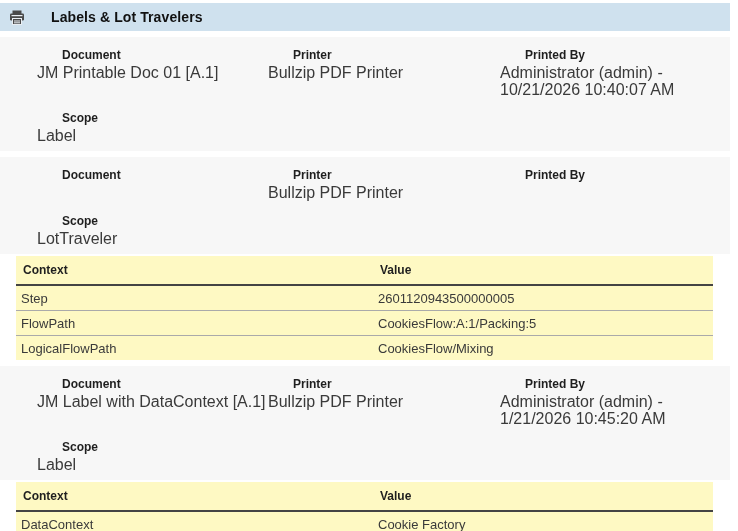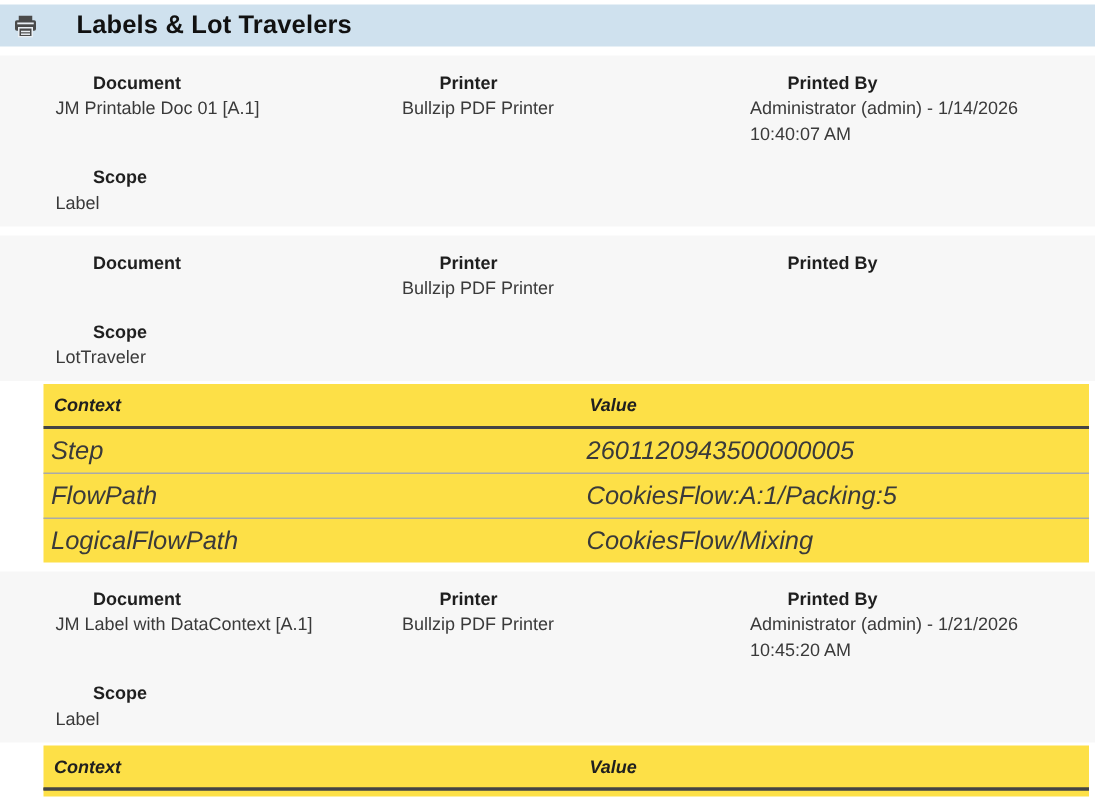--- a/index.html
+++ b/index.html
@@ -12,21 +12,21 @@
     background:#cfe1ee;
     height:28px;
     display:flex;
     align-items:center;
     padding-left:9px;
     cursor:pointer;
   }
   .header-bar .p-icon { width:16px; height:15px; display:inline-block; flex:0 0 auto; }
   .header-bar .title {
     margin-left:10px;
-    font-size:17px;
+    font-size:14px;
     font-weight:700;
     color:#111;
     letter-spacing:.1px;
     padding-left:16px;
   }
 
   
   .entry {
     background:#f7f7f7;
     margin-top:6px;
@@ -37,46 +37,45 @@
     grid-template-columns:231px 232px 215px;
   }
   .fld .lbl {
     font-size:12px;
     font-weight:700;
     color:#1f1f1f;
     line-height:17px;
     padding-left:25px;
   }
   .fld .val {
-    font-size:12px;
+    font-size:16px;
     color:#3a3a3a;
     line-height:17px;
   }
   .scope-row { margin-top:12px; }
 
   
   table.ctx-table {
     width:697px;
-    margin-left:29px;
+    margin-left:16px;
     margin-top:2px;
     margin-bottom:4px;
     border-collapse:collapse;
-    background:#fde047;
-    font-style:italic;
+    background:#fef9c3;
   }
   table.ctx-table th {
     text-align:left;
     font-size:12px;
     font-weight:700;
     color:#1f1f1f;
     padding:7px 0 7px 7px;
     border-bottom:2px solid #444444;
   }
   table.ctx-table td {
-    font-size:17px;
+    font-size:13px;
     color:#3a3a3a;
     padding:5px 0 4px 5px;
     border-bottom:1px solid #aaaaaa;
   }
   table.ctx-table tbody tr:last-child td { border-bottom:none; }
   th.col-context, td.col-context { width:357px; }
 </style>
 </head>
 <body>
 
@@ -101,21 +100,21 @@
       <div class="fld">
         <div class="lbl">Document</div>
         <div class="val">JM Printable Doc 01 [A.1]</div>
       </div>
       <div class="fld">
         <div class="lbl">Printer</div>
         <div class="val">Bullzip PDF Printer</div>
       </div>
       <div class="fld">
         <div class="lbl">Printed By</div>
-        <div class="val">Administrator (admin) - 1/14/2026 10:40:07 AM</div>
+        <div class="val">Administrator (admin) - 10/21/2026 10:40:07 AM</div>
       </div>
     </div>
     <div class="fld scope-row">
       <div class="lbl">Scope</div>
       <div class="val">Label</div>
     </div>
   </div>
 
   <div class="entry">
     <div class="fields">

